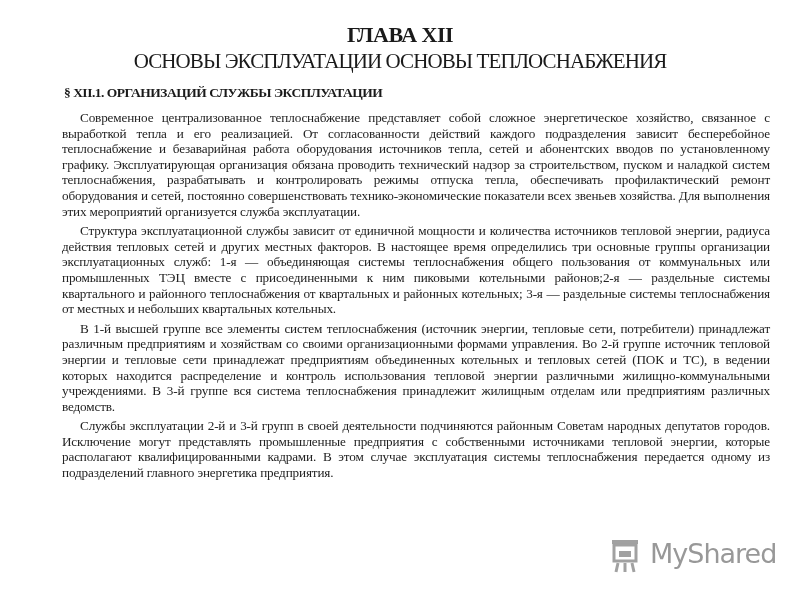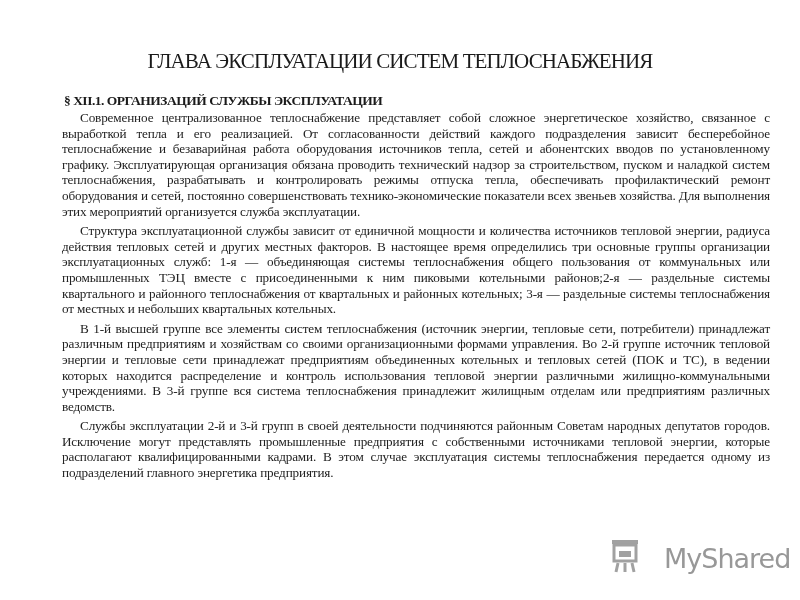--- a/index.html
+++ b/index.html
@@ -39,21 +39,21 @@
       left: 0;
       width: 800px;
       text-align: center;
       font-size: 21px;
       letter-spacing: -0.9px;
       color: #1a1a1a;
       line-height: 26px;
     }
     .section-heading {
       position: absolute;
-      top: 92px;
+      top: 84px;
       left: 64px;
       font-size: 13.5px;
       font-weight: bold;
       letter-spacing: -0.5px;
       color: #1a1a1a;
       line-height: 18px;
     }
     .body-text {
       position: absolute;
       top: 110px;
@@ -67,37 +67,37 @@
       margin: 0 0 4px 0;
       text-indent: 18px;
       text-align: justify;
       letter-spacing: -0.15px;
     }
     .watermark {
       position: absolute;
       left: 610px;
       top: 538px;
       display: flex;
-      align-items: center;
-      gap: 24px;
+      gap: 10px;
       opacity: 0.55;
       color: #333333;
     }
     .watermark-text {
       font-family: "DejaVu Sans", sans-serif;
       font-size: 27px;
       letter-spacing: -1px;
       color: #444444;
     }
   </style>
 </head>
 <body>
 
 <div class="slide">
-  <div class="chapter-subtitle">ГЛАВА ЭКСПЛУАТАЦИИ СИСТЕМ ТЕПЛОСНАБЖЕНИЯ</div>
+  <div class="chapter-title">ГЛАВА XII</div>
+  <div class="chapter-subtitle">ОСНОВЫ ЭКСПЛУАТАЦИИ ОСНОВЫ ТЕПЛОСНАБЖЕНИЯ</div>
   <div class="section-heading">§ XII.1. ОРГАНИЗАЦИЙ СЛУЖБЫ ЭКСПЛУАТАЦИИ</div>
 
   <div class="body-text">
     <p class="paragraph">Современное централизованное теплоснабжение представляет собой сложное энергетическое хозяйство, связанное с выработкой тепла и его реализацией. От согласованности действий каждого подразделения зависит бесперебойное теплоснабжение и безаварийная работа оборудования источников тепла, сетей и абонентских вводов по установленному графику. Эксплуатирующая организация обязана проводить технический надзор за строительством, пуском и наладкой систем теплоснабжения, разрабатывать и контролировать режимы отпуска тепла, обеспечивать профилактический ремонт оборудования и сетей, постоянно совершенствовать технико-экономические показатели всех звеньев хозяйства. Для выполнения этих мероприятий организуется служба эксплуатации.</p>
     <p class="paragraph">Структура эксплуатационной службы зависит от единичной мощности и количества источников тепловой энергии, радиуса действия тепловых сетей и других местных факторов. В настоящее время определились три основные группы организации эксплуатационных служб: 1-я — объединяющая системы теплоснабжения общего пользования от коммунальных или промышленных ТЭЦ вместе с присоединенными к ним пиковыми котельными районов;2-я — раздельные системы квартального и районного теплоснабжения от квартальных и районных котельных; 3-я — раздельные системы теплоснабжения от местных и небольших квартальных котельных.</p>
     <p class="paragraph">В 1-й высшей группе все элементы систем теплоснабжения (источник энергии, тепловые сети, потребители) принадлежат различным предприятиям и хозяйствам со своими организационными формами управления. Во 2-й группе источник тепловой энергии и тепловые сети принадлежат предприятиям объединенных котельных и тепловых сетей (ПОК и ТС), в ведении которых находится распределение и контроль использования тепловой энергии различными жилищно-коммунальными учреждениями. В 3-й группе вся система теплоснабжения принадлежит жилищным отделам или предприятиям различных ведомств.</p>
     <p class="paragraph">Службы эксплуатации 2-й и 3-й групп в своей деятельности подчиняются районным Советам народных депутатов городов. Исключение могут представлять промышленные предприятия с собственными источниками тепловой энергии, которые располагают квалифицированными кадрами. В этом случае эксплуатация системы теплоснабжения передается одному из подразделений главного энергетика предприятия.</p>
   </div>
 
   <div class="watermark">

